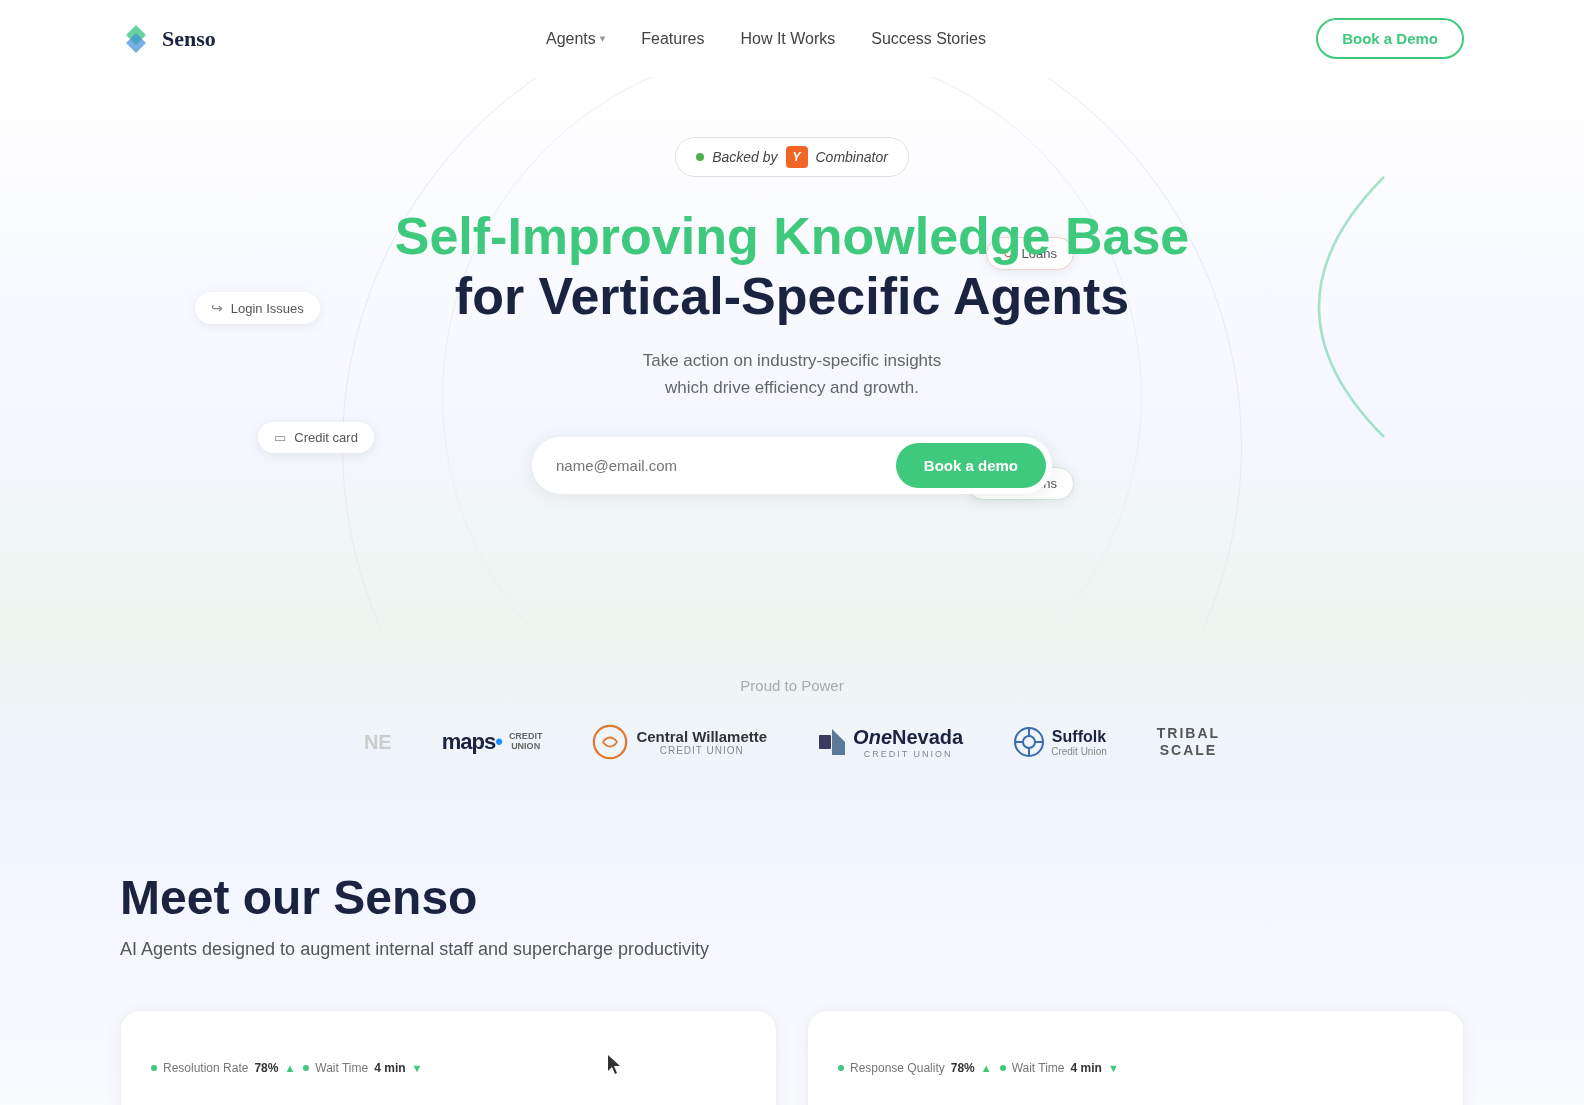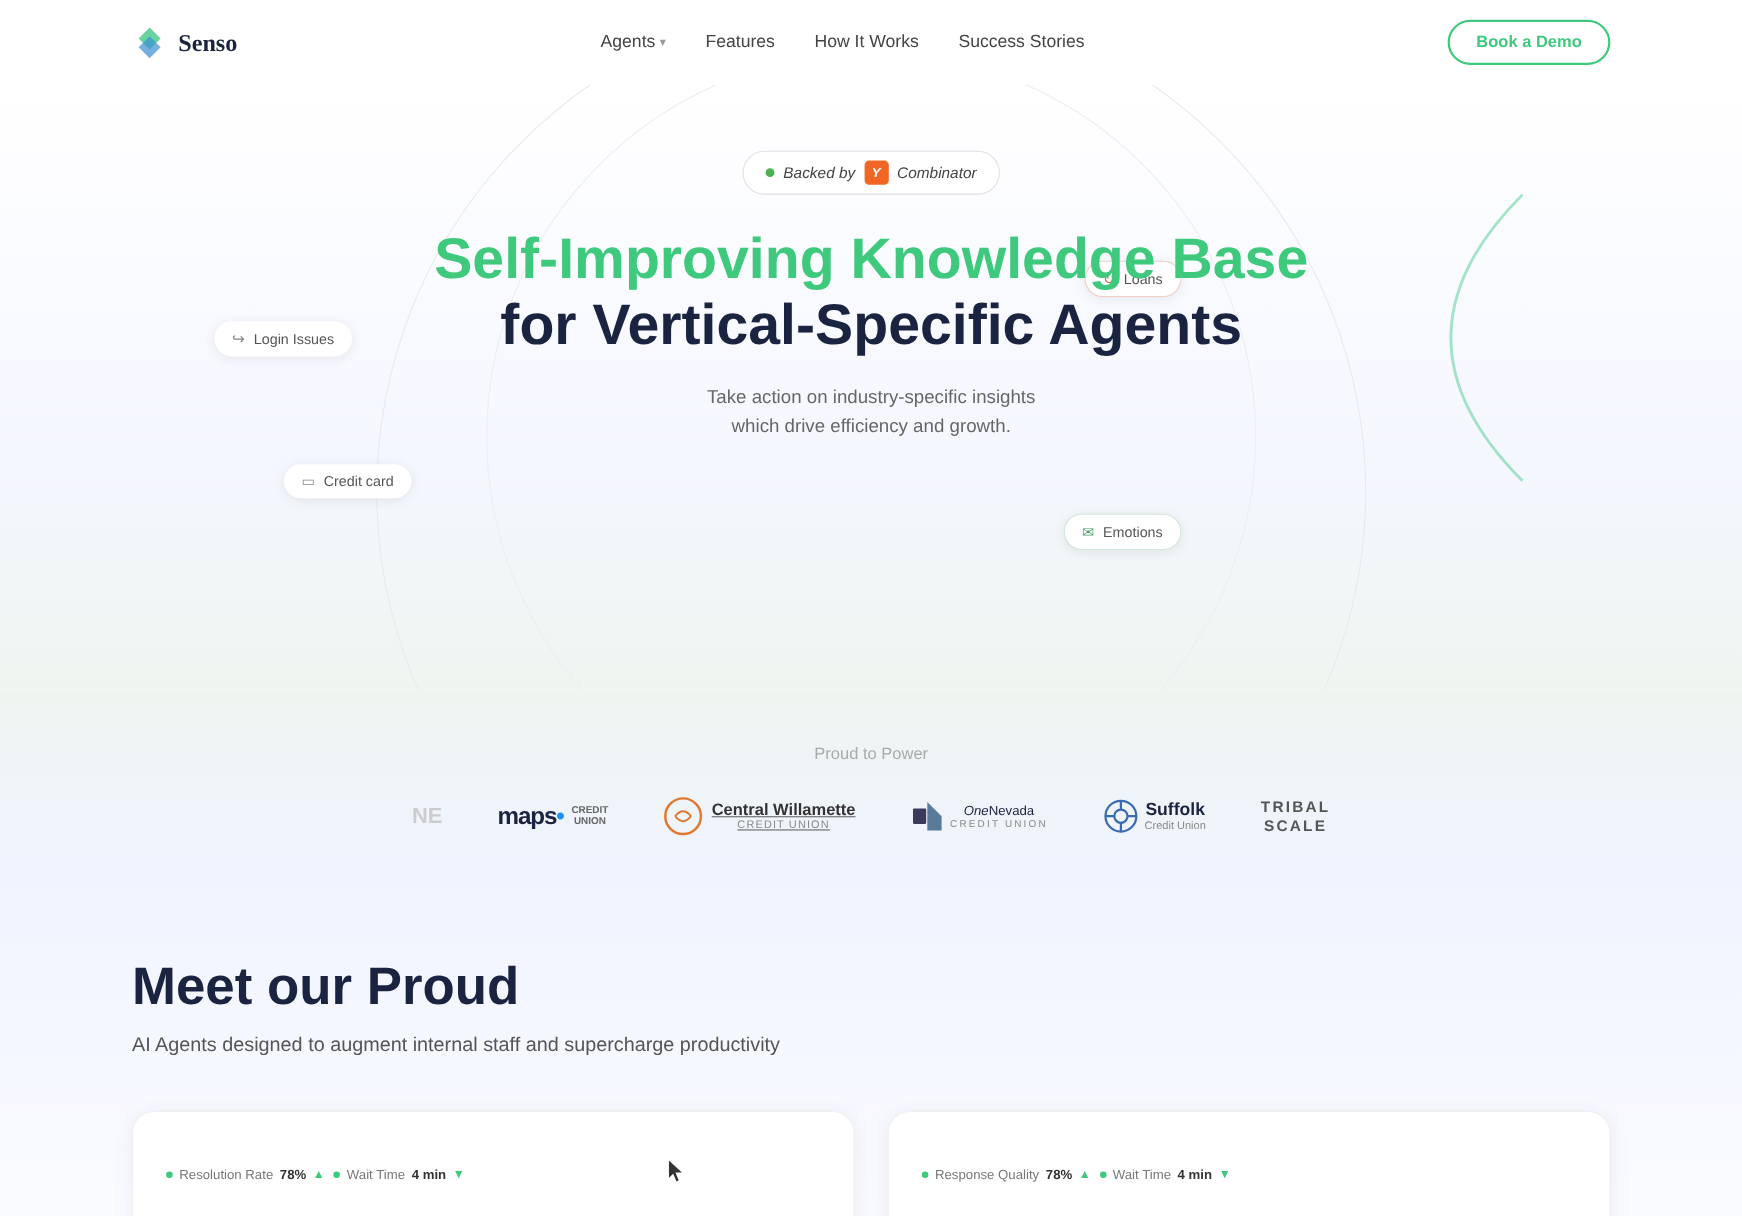--- a/index.html
+++ b/index.html
@@ -95,21 +95,21 @@
     .proud-section { padding: 50px 120px 30px; text-align: center; background: linear-gradient(180deg, #eef5f0 0%, #f0f4ff 100%); }
     .proud-label { font-size: 15px; color: #aaa; margin-bottom: 30px; }
     .logos-row { display: flex; align-items: center; justify-content: center; gap: 50px; flex-wrap: nowrap; overflow: hidden; }
     .partner-logo { font-size: 13px; color: #666; display: flex; align-items: center; gap: 5px; white-space: nowrap; }
 
     
     .maps-logo { font-size: 22px; font-weight: 800; color: #1a2340; letter-spacing: -1px; }
     .maps-dot { color: #1E90FF; }
 
     
-    .cw-logo { display: flex; align-items: center; gap: 8px; text-decoration: underline; }
+    .cw-logo { display: flex; align-items: center; gap: 8px; }
     .cw-icon { width: 36px; height: 36px; }
 
     
     .on-logo { display: flex; align-items: center; gap: 6px; }
 
     
     .suffolk-logo { display: flex; align-items: center; gap: 6px; }
 
     
     .ts-logo { font-size: 14px; font-weight: 700; letter-spacing: 2px; color: #555; line-height: 1.2; text-align: center; }
@@ -230,20 +230,24 @@
   </div>
 
   <div class="hero-title-green">Self-Improving Knowledge Base</div>
   <div class="hero-title-dark">for Vertical-Specific Agents</div>
   <div class="hero-subtitle">
     <span>Take action on industry-specific insights</span><br>
     <span>which drive efficiency and growth.</span>
   </div>
 
   
+  <div class="email-form">
+    <input class="email-input" type="email" placeholder="name@email.com" style="">
+    <button class="book-demo-green">Book a demo</button>
+  </div>
 </section>
 
 <section class="proud-section">
   <div class="proud-label">Proud to Power</div>
   <div class="logos-row">
 
     <div class="partner-logo partial-logo">NE</div>
 
     <div class="partner-logo">
       <span class="maps-logo">maps<span class="maps-dot">•</span></span>
@@ -261,21 +265,21 @@
         <div style="font-size:10px; color:#888; letter-spacing:1px;">CREDIT UNION</div>
       </div>
     </div>
 
     <div class="partner-logo on-logo">
       <svg width="30" height="30" viewBox="0 0 30 30">
         <rect x="2" y="8" width="12" height="14" fill="#3a3a5c" rx="1"></rect>
         <polygon points="15,2 28,15 28,28 15,28" fill="#5a7a9a"></polygon>
       </svg>
       <div>
-        <div style="font-size:12px; font-weight:400; color:#1a2340;"><span style="font-style:italic;">One</span>Nevada</div>
+        <div style="font-size:20px; font-weight:700; color:#1a2340;"><span style="font-style:italic;">One</span>Nevada</div>
         <div style="font-size:9px; color:#888; letter-spacing:2px;">CREDIT UNION</div>
       </div>
     </div>
 
     <div class="partner-logo suffolk-logo">
       <svg width="32" height="32" viewBox="0 0 32 32">
         <circle cx="16" cy="16" r="14" fill="none" stroke="#3a6ab0" stroke-width="2"></circle>
         <circle cx="16" cy="16" r="6" fill="none" stroke="#3a6ab0" stroke-width="2"></circle>
         <line x1="16" y1="2" x2="16" y2="10" stroke="#3a6ab0" stroke-width="2"></line>
         <line x1="16" y1="22" x2="16" y2="30" stroke="#3a6ab0" stroke-width="2"></line>
@@ -289,21 +293,21 @@
     </div>
 
     <div class="partner-logo">
       <div class="ts-logo">TRIBAL<br>SCALE</div>
     </div>
 
   </div>
 </section>
 
 <section class="agents-section">
-  <h2 class="section-title">Meet our Proud</h2>
+  <h2 class="section-title">Meet our Senso</h2>
   <p class="section-subtitle">AI Agents designed to augment internal staff and supercharge productivity</p>
 
   <div class="agent-cards">
 
     <div class="agent-card">
       <div class="card-stats">
         <div class="stat-row">
           <span class="stat-dot"></span>
           <span>Resolution Rate</span>
           <span class="stat-value">78%</span>

